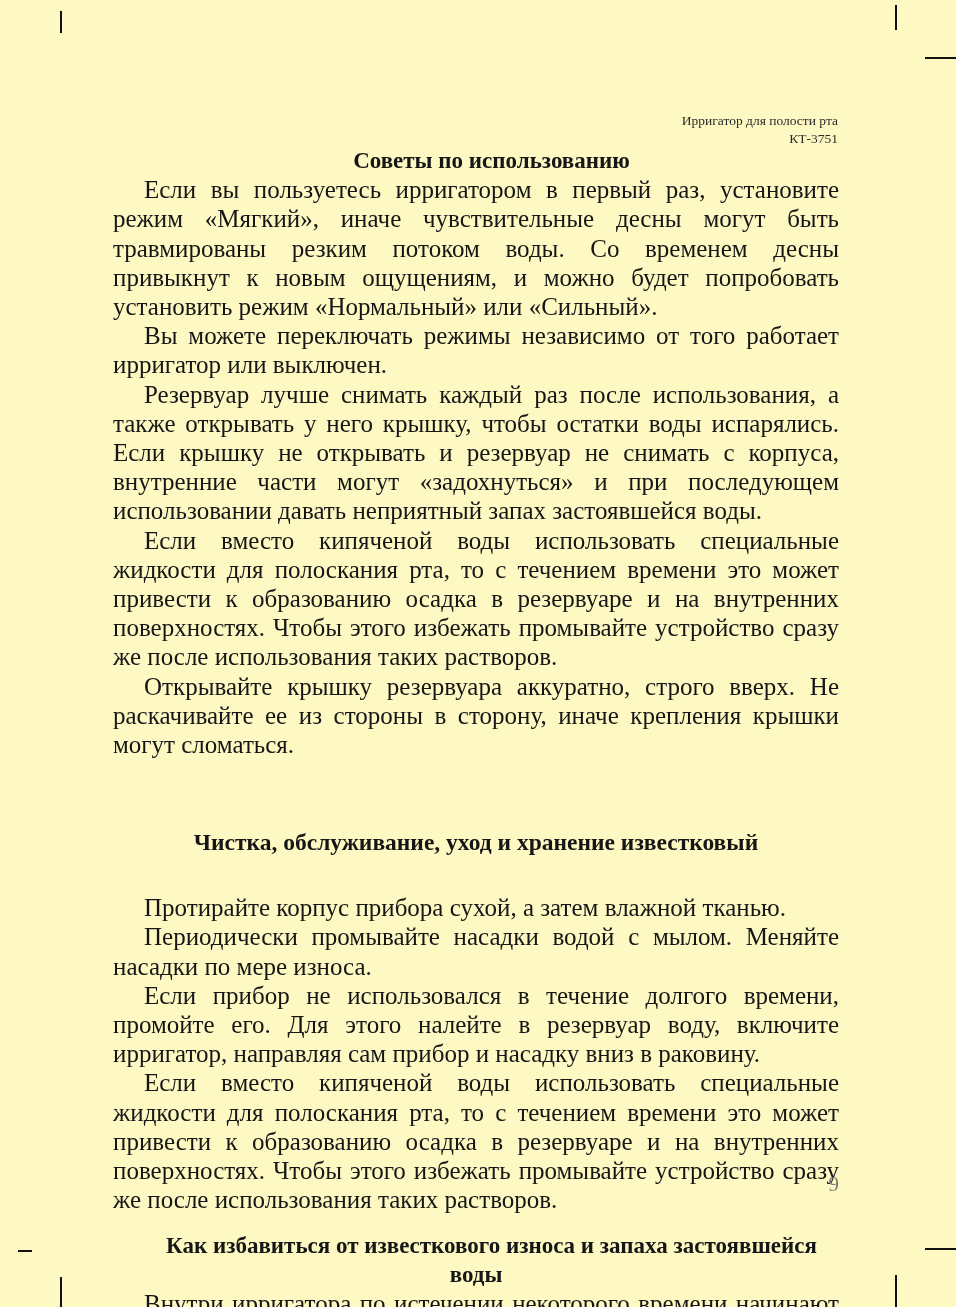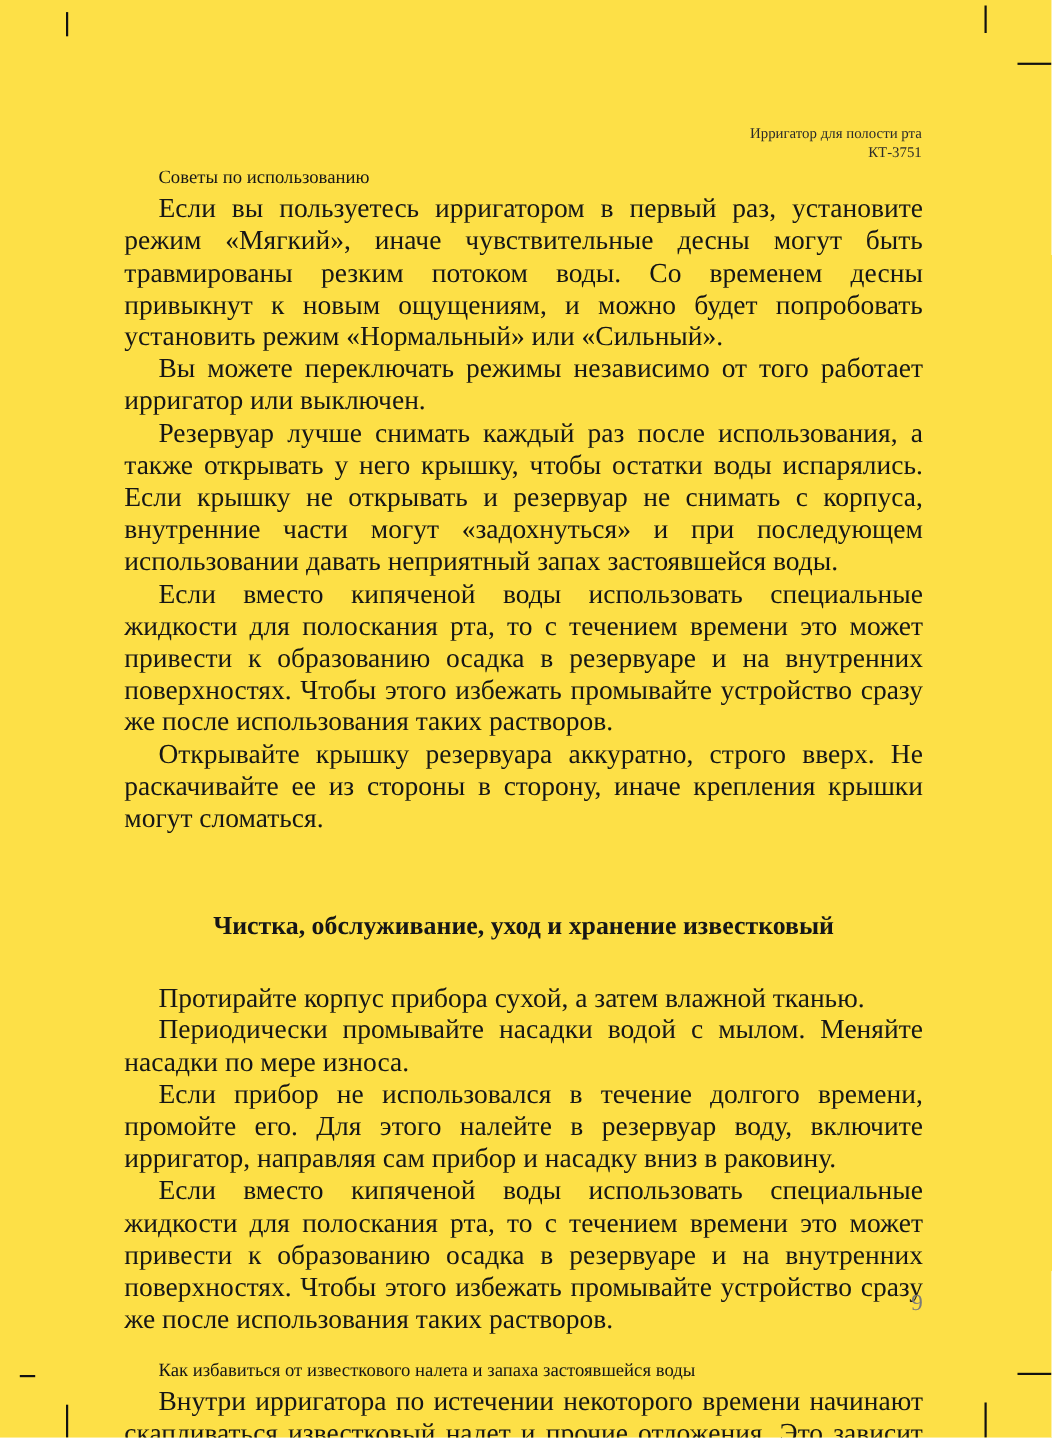--- a/index.html
+++ b/index.html
@@ -7,21 +7,21 @@
     margin: 0;
     padding: 0;
     background: #ffffff;
   }
 
   .page {
     position: relative;
     width: 956px;
     height: 1307px;
     margin: 0;
-    background: #fde047;
+    background: #fef9c3;
     overflow: hidden;
     font-family: "Liberation Serif", "DejaVu Serif", serif;
     color: #161616;
   }
 
   
   .crop {
     position: absolute;
     background: #111111;
   }
@@ -63,23 +63,23 @@
     font-size: 25px;
     line-height: 29.2px;
     text-align: justify;
     text-justify: inter-word;
     text-indent: 31px;
     hyphens: manual;
     font-weight: normal;
   }
 
   h3.subhead {
-    font-weight: normal;
-    font-size: 17px;
-    text-align: left;
+    font-weight: bold;
+    font-size: 23px;
+    text-align: center;
   }
 
   h2.section-title {
     margin: 0;
     font-weight: bold;
     font-size: 23.5px;
     line-height: 30px;
     text-align: center;
     text-indent: 0;
   }
@@ -132,20 +132,20 @@
 
     <div class="gap-after-section"></div>
 
     <p class="para">Протирайте корпус прибора сухой, а затем влажной тканью.</p>
     <p class="para">Периодически промывайте насадки водой с мылом. Меняйте насадки по мере износа.</p>
     <p class="para">Если прибор не использовался в течение долгого времени, промойте его. Для этого налейте в резервуар воду, включите ирригатор, направляя сам прибор и насадку вниз в раковину.</p>
     <p class="para">Если вместо кипяченой воды использовать специальные жидкости для полоскания рта, то с течением времени это может привести к образованию осадка в резервуаре и на внутренних поверхностях. Чтобы этого избежать промывайте устройство сразу же после использования таких растворов.</p>
 
     <div class="gap-before-subhead"></div>
 
-    <h3 class="subhead">Как избавиться от известкового налета и запаха застоявшейся воды</h3>
+    <h3 class="subhead">Как избавиться от известкового износа и запаха застоявшейся воды</h3>
     <p class="para">Внутри ирригатора по истечении некоторого времени начинают скапливаться известковый налет и прочие отложения. Это зависит от жесткости воды. Налет накапливается как в резервуаре для воды, так и на внутренних поверхностях. Это затрудняет работу мотора и снижает срок службы прибора. Известковый налет также является благотворной средой для размножения болезнетворных бактерий и микроорганизмов. Средство для чистки ирригатора поможет удалить налет со всех по-</p>
 
   </div>
 
   <div class="folio">9</div>
 
 </div>
 
 </body></html>

